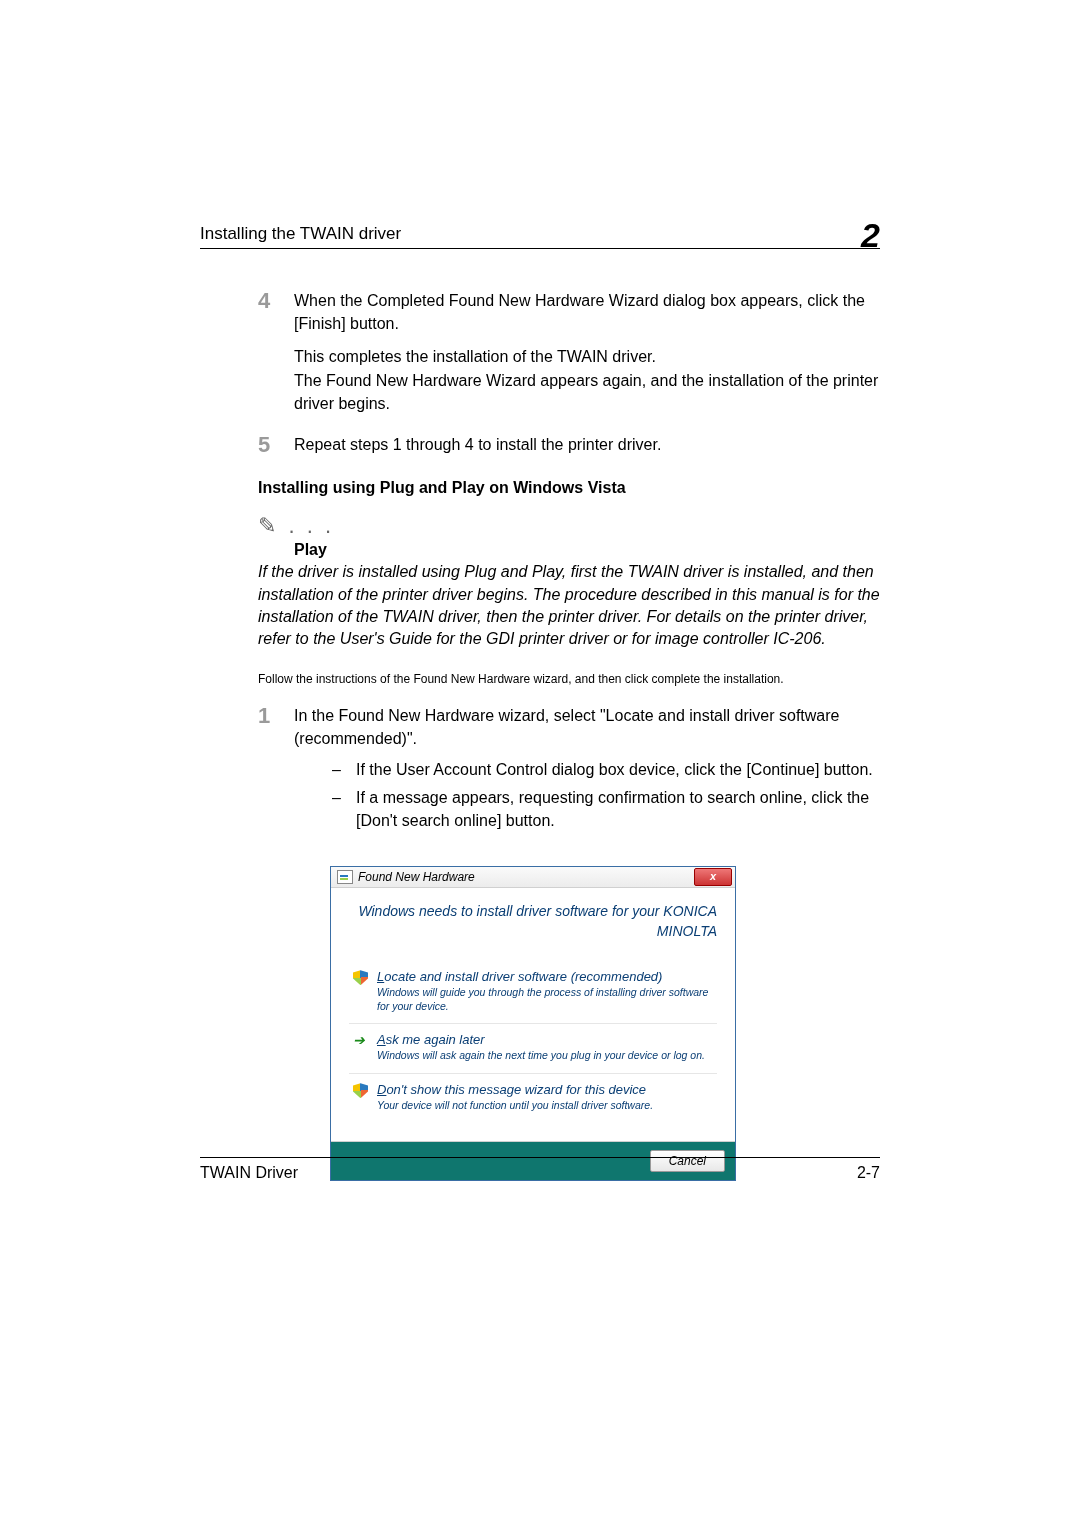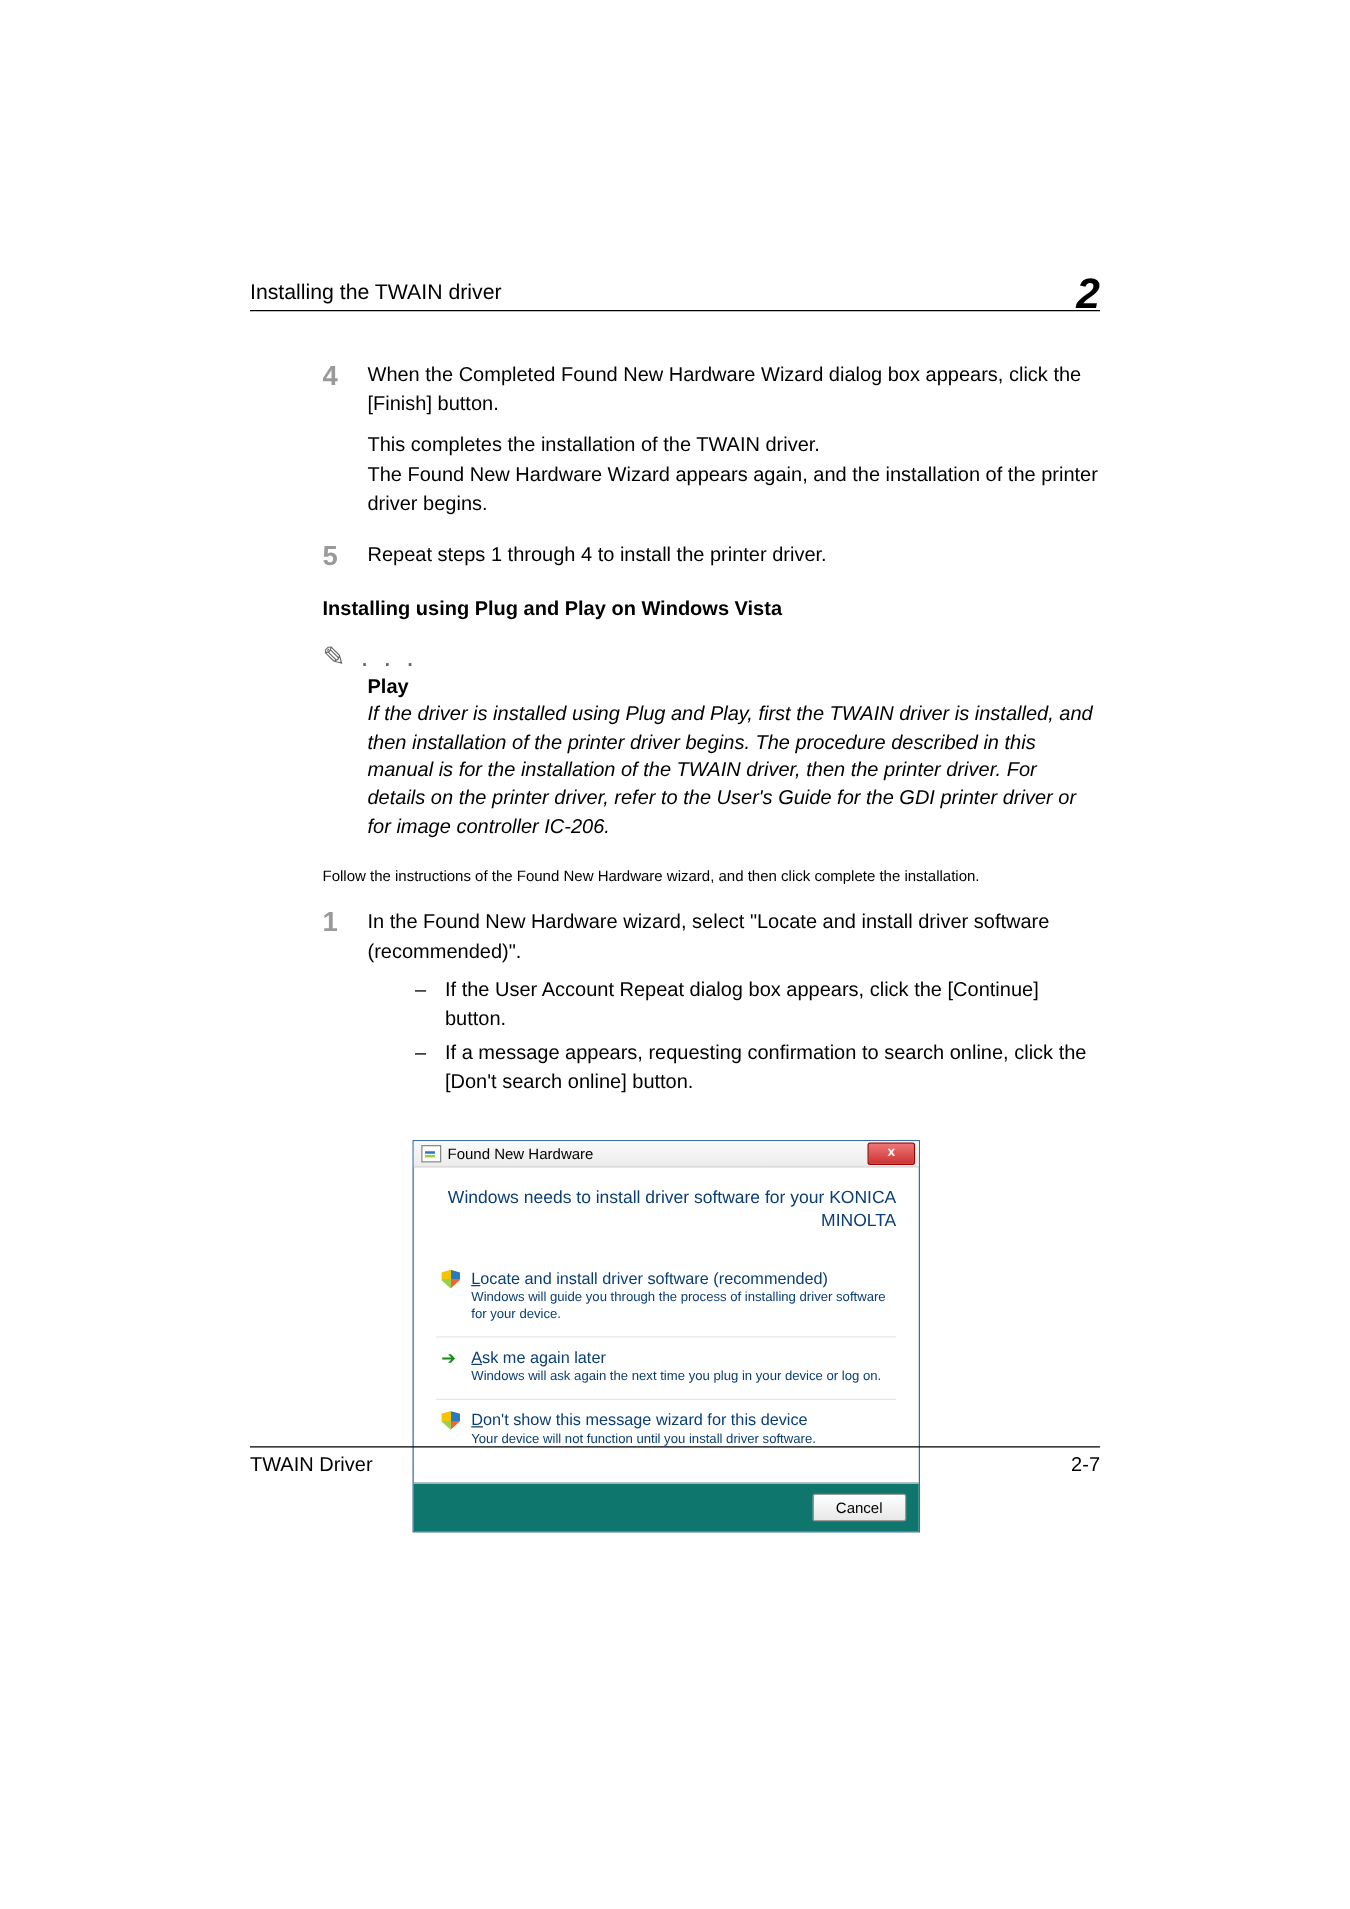--- a/index.html
+++ b/index.html
@@ -78,21 +78,20 @@
   .note-label {
     font-weight: bold;
     font-size: 16px;
     margin-left: 36px;
     margin-bottom: 2px;
   }
   .note-text {
     font-style: italic;
     font-size: 16px;
     line-height: 1.4;
-    margin-left: 36px;
     margin-bottom: 20px;
   }
   .para {
     font-size: 12px;
     line-height: 1.45;
     margin-bottom: 16px;
   }
   ul.sublist {
     margin: 8px 0 0 36px;
     padding-left: 26px;
@@ -104,20 +103,21 @@
     position: relative;
     margin-bottom: 4px;
   }
   ul.sublist li::before {
     content: "–";
     position: absolute;
     left: -24px;
   }
   .dialog-wrap {
     margin: 30px 0 0 72px;
+    font-style: italic;
   }
   .dialog {
     width: 404px;
     border: 1px solid #3a6ea5;
     font-family: "Segoe UI", Tahoma, sans-serif;
     font-size: 12px;
     background: #fff;
   }
   .dialog-title {
     background: linear-gradient(#fafafa,#ececec);
@@ -259,21 +259,21 @@
       <div class="note-text">If the driver is installed using Plug and Play, first the TWAIN driver is installed, and then installation of the printer driver begins. The procedure described in this manual is for the installation of the TWAIN driver, then the printer driver. For details on the printer driver, refer to the User's Guide for the GDI printer driver or for image controller IC-206.</div>
     </div>
 
     <div class="para" style="margin-left:0;">Follow the instructions of the Found New Hardware wizard, and then click complete the installation.</div>
 
     <div class="step-row">
       <div class="step-num">1</div>
       <div class="step-body">
         <div>In the Found New Hardware wizard, select "Locate and install driver software (recommended)".</div>
         <ul class="sublist">
-          <li>If the User Account Repeat dialog box appears, click the [Continue] button.</li>
+          <li>If the User Account Control dialog box device, click the [Continue] button.</li>
           <li>If a message appears, requesting confirmation to search online, click the [Don't search online] button.</li>
         </ul>
       </div>
     </div>
 
     <div class="dialog-wrap">
       <div class="dialog">
         <div class="dialog-title">
           <span class="win-icon"></span>
           <span>Found New Hardware</span>

